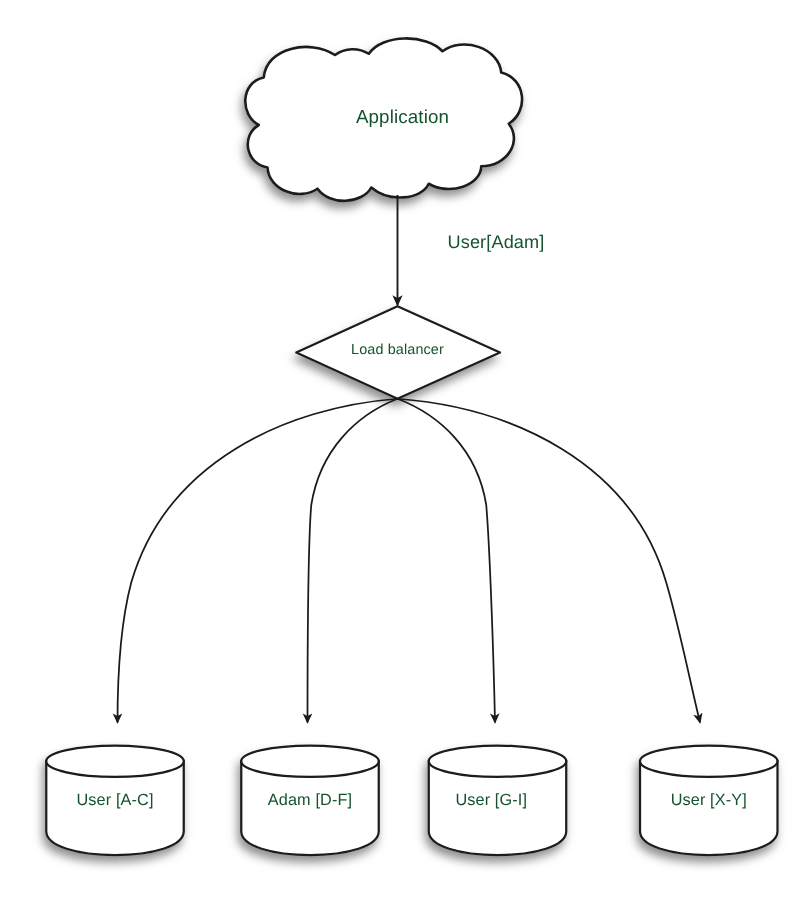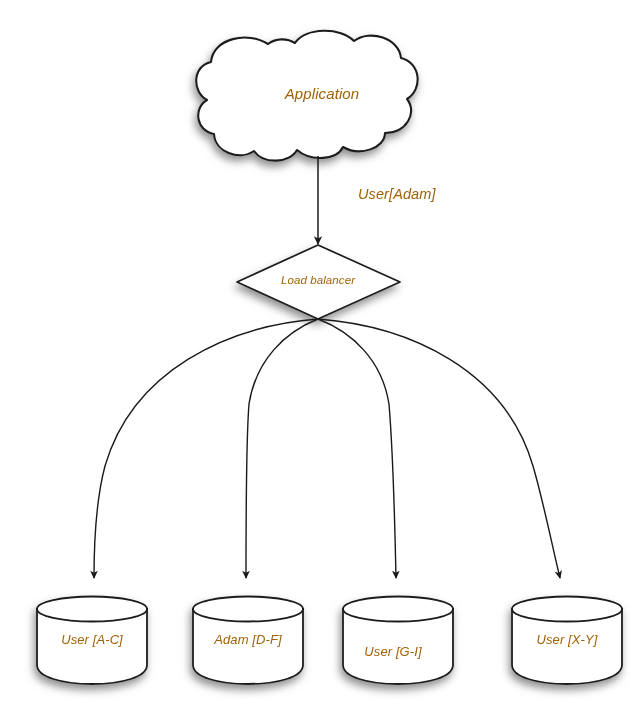--- a/index.html
+++ b/index.html
@@ -21,25 +21,24 @@
   }
   #diagram-svg {
     position: absolute;
     top: 0;
     left: 0;
     width: 642px;
     height: 728px;
   }
   .node-label {
     position: absolute;
-    color: #a16207;
+    color: #14532d;
     white-space: nowrap;
     pointer-events: none;
     text-align: center;
-    font-style: italic;
   }
   .lbl-cloud {
     font-size: 15px;
     letter-spacing: 0.1px;
   }
   .lbl-diamond {
     font-size: 11.5px;
     letter-spacing: 0.1px;
   }
   .lbl-edge {
@@ -123,17 +122,17 @@
   <div class="node-label lbl-cloud" style="left:222px; top:85px; width:200px;">Application</div>
 
   <div class="node-label lbl-edge" style="left:331px; top:186px;">User[Adam]</div>
 
   <div class="node-label lbl-diamond" style="left:258px; top:274px; width:120px;">Load balancer</div>
 
   <div class="node-label lbl-db" style="left:37px; top:632px; width:110px;">User [A-C]</div>
 
   <div class="node-label lbl-db" style="left:193px; top:632px; width:110px;">Adam [D-F]</div>
 
-  <div class="node-label lbl-db" style="left:343px; top:632px; width:100px;margin-top:12px;">User [G-I]</div>
+  <div class="node-label lbl-db" style="left:343px; top:632px; width:100px;">User [G-I]</div>
 
   <div class="node-label lbl-db" style="left:512px; top:632px; width:110px;">User [X-Y]</div>
 
 </div>
 
 </body></html>

